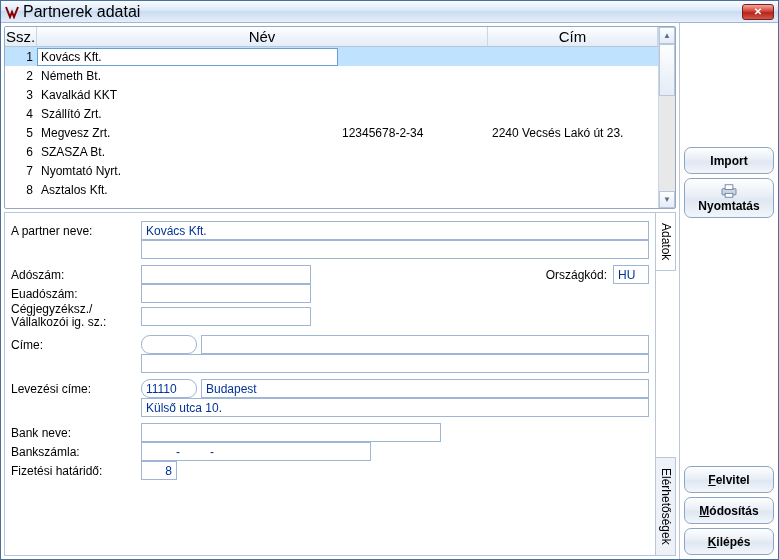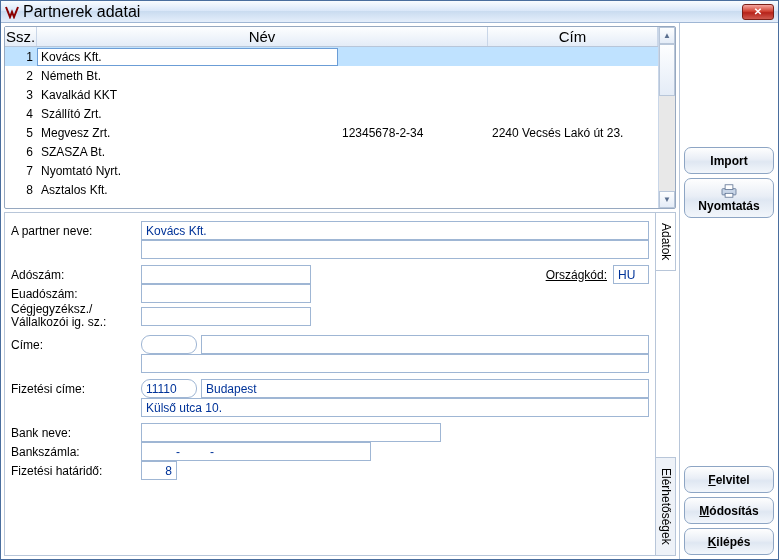--- a/index.html
+++ b/index.html
@@ -48,21 +48,21 @@
 
   .frow{display:flex; align-items:center;}
   .flabel{width:130px; text-align:left; padding-right:4px;}
   .flabel.multiline{line-height:1.1;}
   .finput{height:19px; border:1px solid #9fb6d4; background:#fff; padding:0 4px; color:#003399; font-size:12px;}
   .flex1{flex:1;}
   .w170{width:170px;}
   .w60{width:56px;border-radius:9px;}
   .w36{width:36px; text-align:right;}
   .gap{height:6px;}
-  .inline-label{margin-left:auto; margin-right:6px;text-decoration:underline;}
+  .inline-label{margin-left:auto; margin-right:6px;}
 
   .btn { height:27px; background:linear-gradient(to bottom,#fefefe,#e9eef6 45%,#dfe7f2 55%,#f2f6fb); border:1px solid #8da5c4; border-radius:7px; display:flex; align-items:center; justify-content:center; font-size:12px; font-weight:bold; cursor:pointer; padding:0 4px;}
   .btn .u{text-decoration:underline;}
   .btn.print{height:40px; flex-direction:column; gap:1px;}
   .print-icon{width:20px;height:14px;}
 </style>
 </head>
 <body>
 
 <div class="window">
@@ -196,21 +196,21 @@
             <input class="finput flex1" value="" style="">
           </div>
           <div class="frow">
             <div class="flabel"></div>
             <input class="finput flex1" value="" style="">
           </div>
 
           <div class="gap"></div>
 
           <div class="frow">
-            <div class="flabel">Fizetési címe:</div>
+            <div class="flabel">Levezési címe:</div>
             <input class="finput w60" value="11110" style="">
             <div style="width:4px;"></div>
             <input class="finput flex1" value="Budapest" style="">
           </div>
           <div class="frow">
             <div class="flabel"></div>
             <input class="finput flex1" value="Külső utca 10." style="">
           </div>
 
           <div class="gap"></div>

